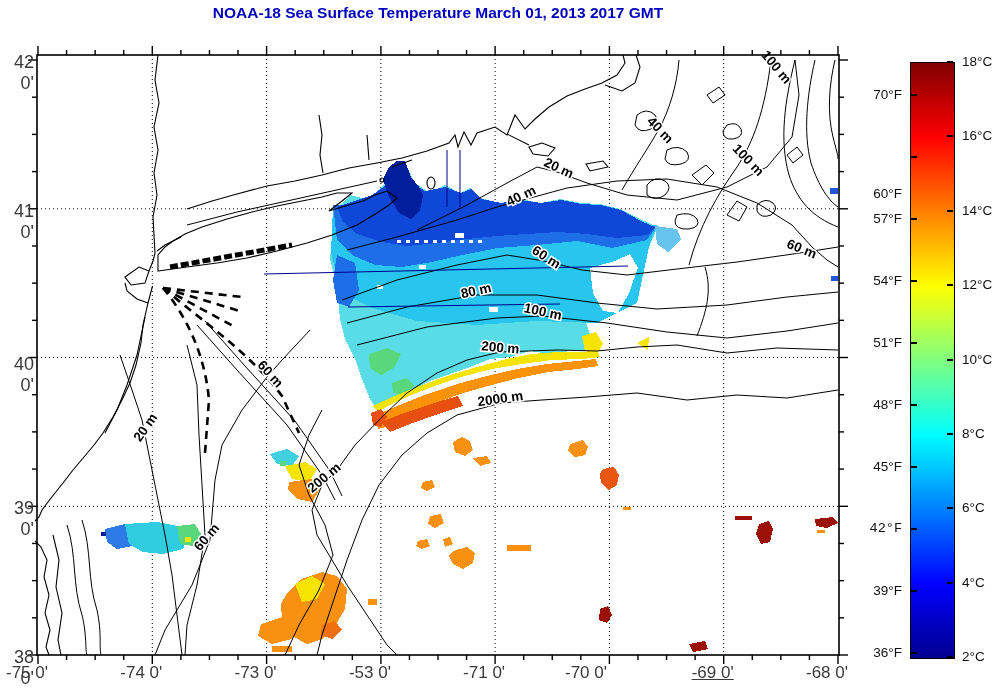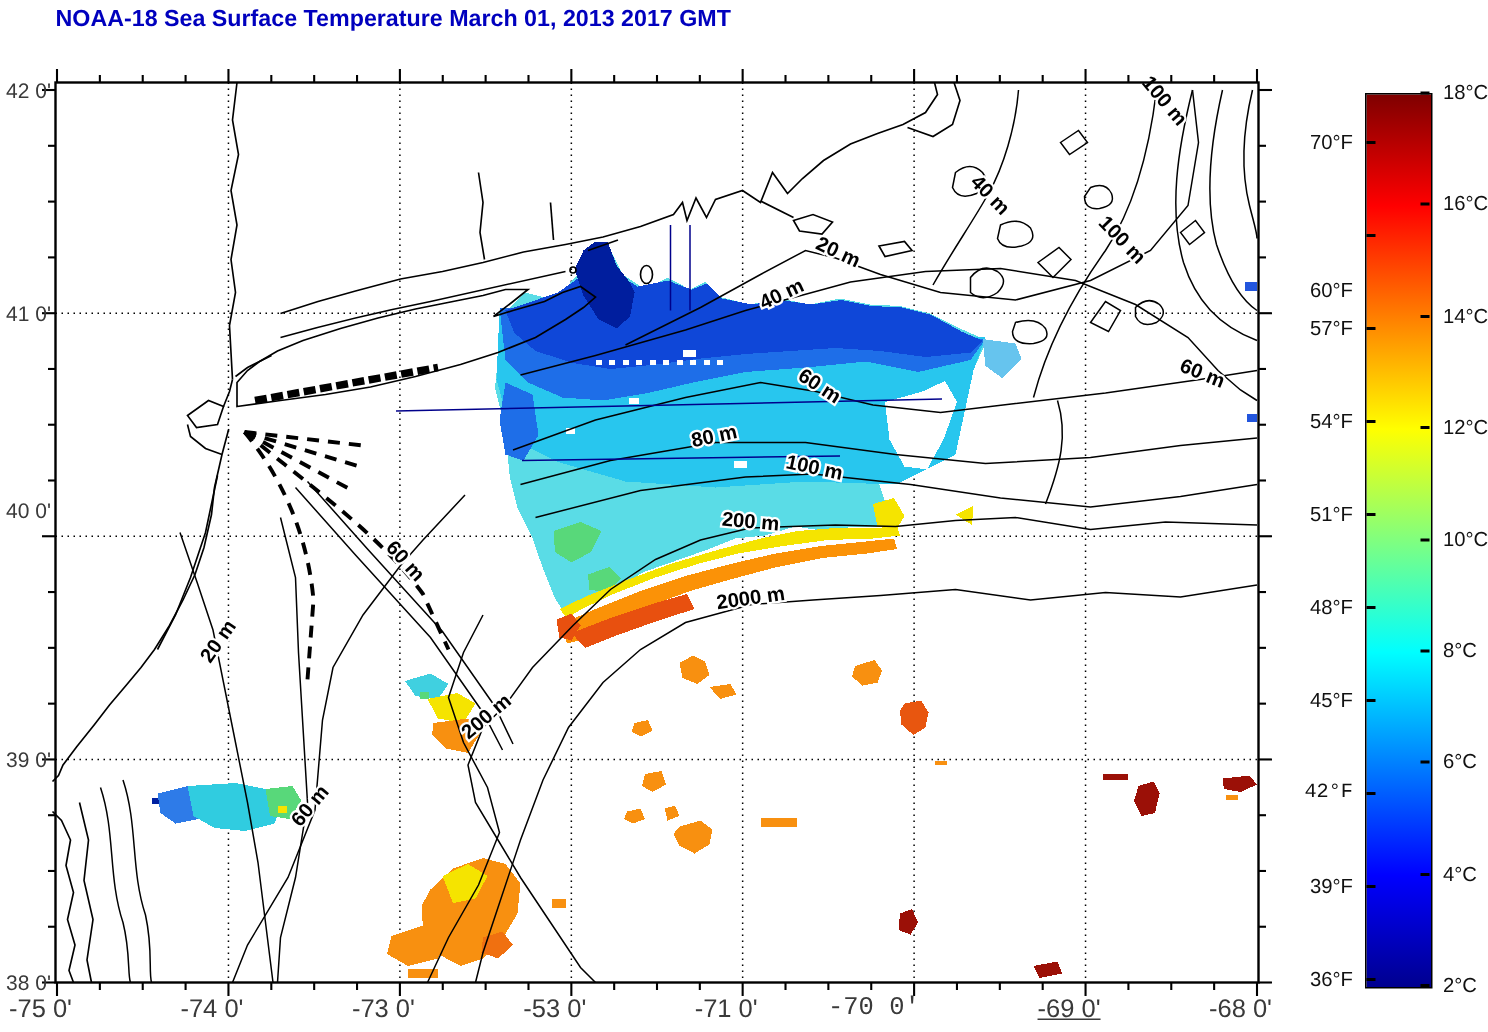--- a/index.html
+++ b/index.html
@@ -1,25 +1,25 @@
 <!DOCTYPE html>
 <html><head>
 <meta charset="utf-8">
 <style>
   html,body{margin:0;padding:0;background:#fff;}
   #fig{position:relative;width:992px;height:688px;background:#fff;overflow:hidden;
        font-family:"Liberation Sans","DejaVu Sans",sans-serif;}
-  .title-line{position:absolute;left:37px;width:802px;font-weight:bold;
+  .title-line{position:absolute;left:37px;width:802px;text-align:center;font-weight:bold;
        font-size:15.5px;color:#0000BE;white-space:nowrap;}
   #title1{top:4px;}
   #title2{top:25px;}
   #plot{position:absolute;left:37px;top:55px;width:802px;height:600px;}
   #plot svg{overflow:visible;display:block;}
   .x-tick-label{position:absolute;width:64px;font-size:17px;color:#3a3a3a;}
-  .y-tick-label{position:absolute;width:34px;text-align:right;font-size:14px;color:#3a3a3a;}
+  .y-tick-label{position:absolute;width:34px;text-align:right;font-size:18px;color:#3a3a3a;}
   #colorbar{position:absolute;left:910px;top:62px;width:43px;height:595px;border:1px solid #000;
       background:linear-gradient(to bottom,#7F0000 0%,#FF0000 12.5%,#FFFF00 37.5%,
                  #00FFFF 62.5%,#0000FF 87.5%,#00008F 100%);}
   .cb-label-c{position:absolute;left:962px;width:60px;font-size:13.5px;color:#111;}
   .cb-label-f{position:absolute;left:842px;width:60px;text-align:right;font-size:13.5px;color:#111;}
   .cb-tick{position:absolute;height:2px;background:#000;}
 </style>
 </head>
 <body>
 
@@ -314,28 +314,28 @@
     <rect x="0" y="0" width="802" height="600" fill="none" stroke="#000" stroke-width="1.6"></rect>
   </svg>
   </div>
 
   <div id="xlabels">
       <div class="x-tick-label" style="left: 6px; top: 663px;">-75 0'</div>
       <div class="x-tick-label" style="left: 120.3px; top: 663px;">-74 0'</div>
       <div class="x-tick-label" style="left: 234.6px; top: 663px;">-73 0'</div>
       <div class="x-tick-label" style="left: 348.9px; top: 663px;">-53 0'</div>
       <div class="x-tick-label" style="left: 463.1px; top: 663px;">-71 0'</div>
-      <div class="x-tick-label" style="left: 552px; top: 663px; font-family: Liberation Mono, monospace;">-70 0'</div>
+      <div class="x-tick-label" style="left: 565px; top: 663px;">-70 0'</div>
       <div class="x-tick-label" style="left: 691.7px; top: 663px; text-decoration: underline;">-69 0'</div>
       <div class="x-tick-label" style="left: 806px; top: 663px;">-68 0'</div>
     </div>
   <div id="ylabels">
       <div class="y-tick-label" style="left: 0px; top: 52px;">42 0'</div>
       <div class="y-tick-label" style="left: 0px; top: 200.8px;">41 0'</div>
-      <div class="y-tick-label" style="left: 0px; top: 332px; text-align: right;">40 0'</div>
+      <div class="y-tick-label" style="left: 0px; top: 354px; text-align: right;">40 0'</div>
       <div class="y-tick-label" style="left: 0px; top: 498.3px;">39 0'</div>
       <div class="y-tick-label" style="left: 0px; top: 647px;">38 0'</div>
     </div>
 
   <div id="colorbar"></div>
   <div id="cblabels">
       <div class="cb-label-c" style="top: 54px;">18°C</div>
       <div class="cb-tick" style="left: 947px; top: 61px; width: 6px;"></div>
       <div class="cb-label-c" style="top: 128.375px;">16°C</div>
       <div class="cb-tick" style="left: 947px; top: 135.375px; width: 6px;"></div>

